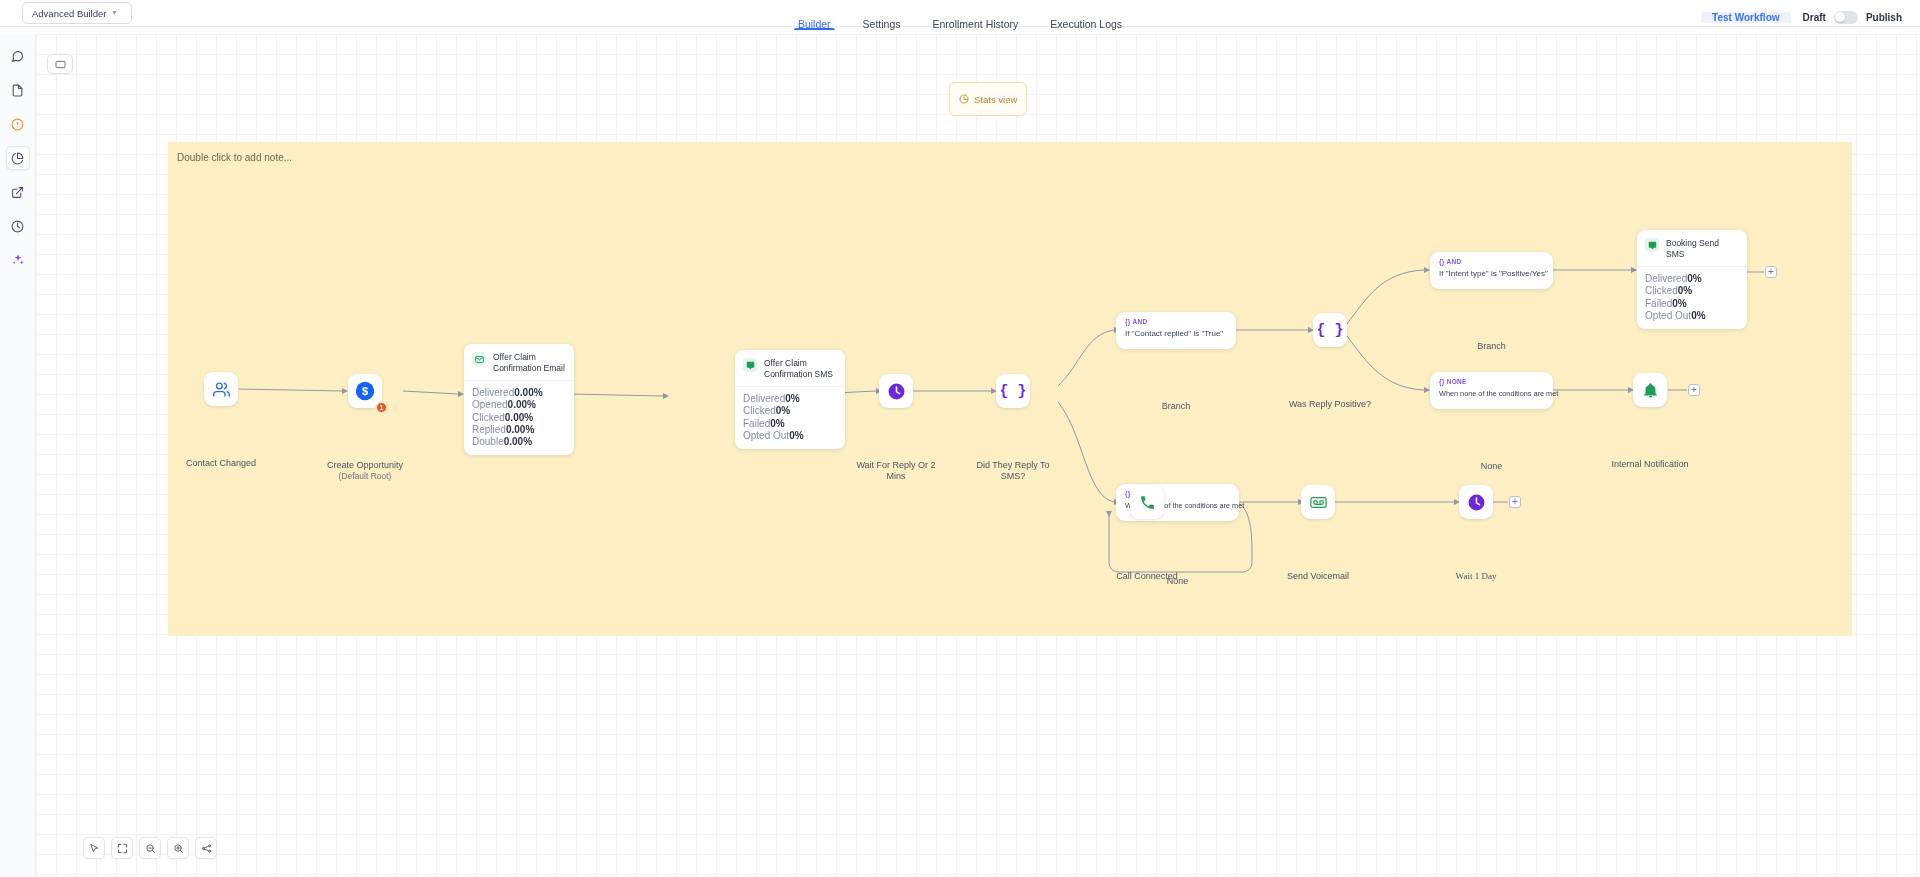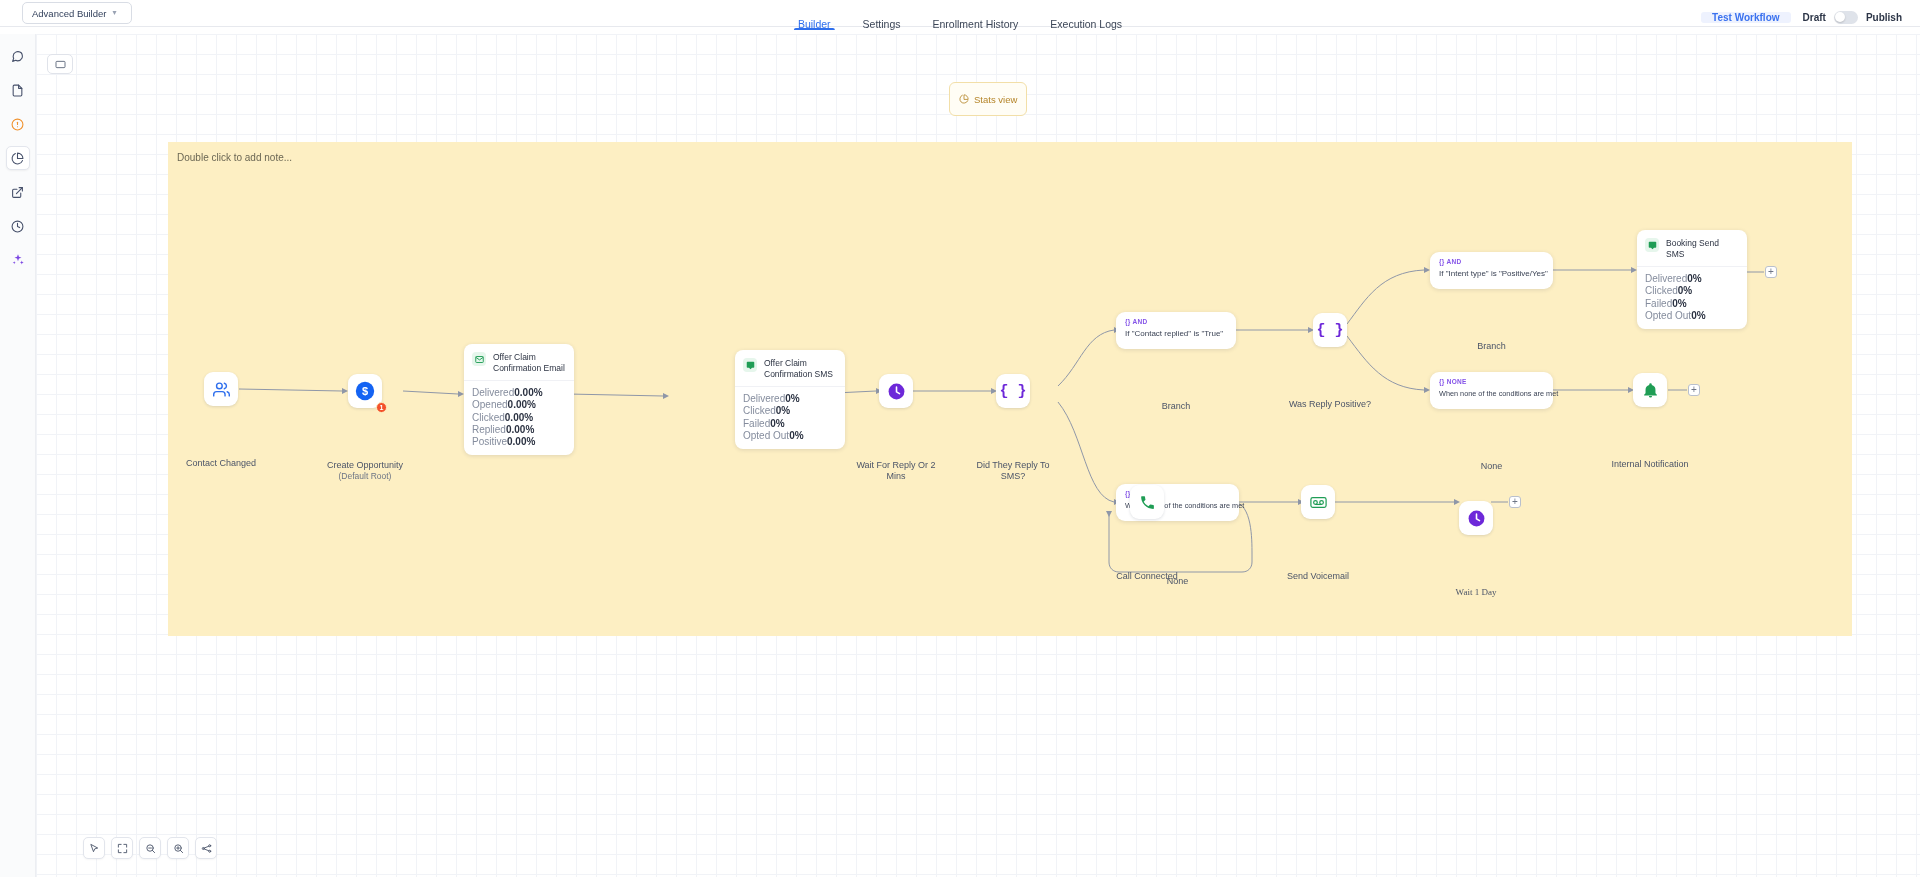--- a/index.html
+++ b/index.html
@@ -412,21 +412,21 @@
           </div>
         <div class="stat-row">
             <span>Clicked</span>
             <b>0.00%</b>
           </div>
         <div class="stat-row">
             <span>Replied</span>
             <b>0.00%</b>
           </div>
         <div class="stat-row">
-            <span>Positive</span>
+            <span>Double</span>
             <b>0.00%</b>
           </div>
       </div>
     </div>
   </div>
 
   <div class="node" style="left:669px; top:316px;margin-left:30px;">
     <div class="stat-card">
       <div class="stat-head">
         <div class="stat-ico">
@@ -569,21 +569,21 @@
       <svg width="17" height="13" viewBox="0 0 28 20" fill="none" stroke="#1f9d55" stroke-width="2">
           <rect x="1.5" y="2" width="25" height="16" rx="3"></rect>
           <circle cx="9" cy="10" r="3"></circle>
           <circle cx="19" cy="10" r="3"></circle>
           <line x1="9" y1="13.2" x2="19" y2="13.2"></line>
         </svg>
     </div>
     <div class="node-label">Send Voicemail</div>
   </div>
 
-  <div class="node" style="left:1423px; top:467px;font-family:Liberation Serif, serif;">
+  <div class="node" style="left:1423px; top:451px;font-family:Liberation Serif, serif;">
     <div class="icon-node">
       <svg width="19" height="19" viewBox="0 0 24 24">
           <circle cx="12" cy="12" r="10" fill="#6d28d9"></circle>
           <path d="M12 6.5v6l3.8 2.2" stroke="#fff" stroke-width="2" fill="none" stroke-linecap="round"></path>
         </svg>
     </div>
     <div class="node-label">Wait 1 Day</div>
   </div>
   <div class="plus-box" style="left:1473px; top:462px;">+</div>
 

